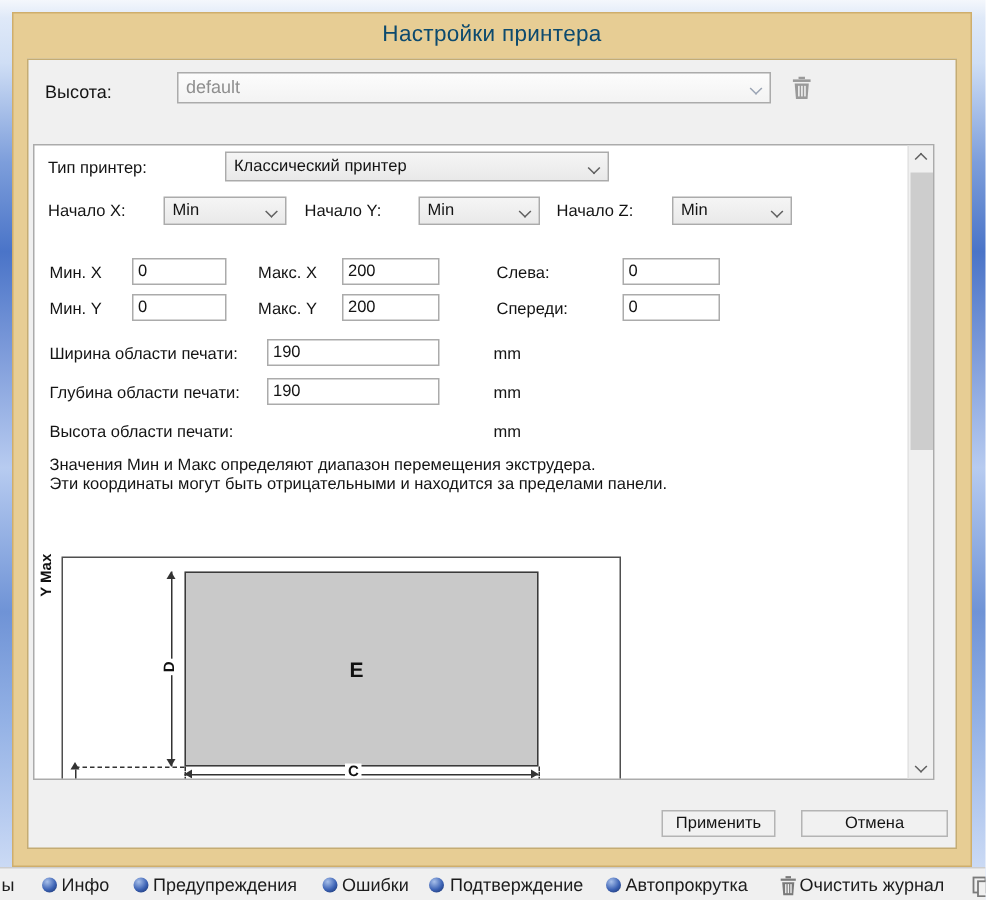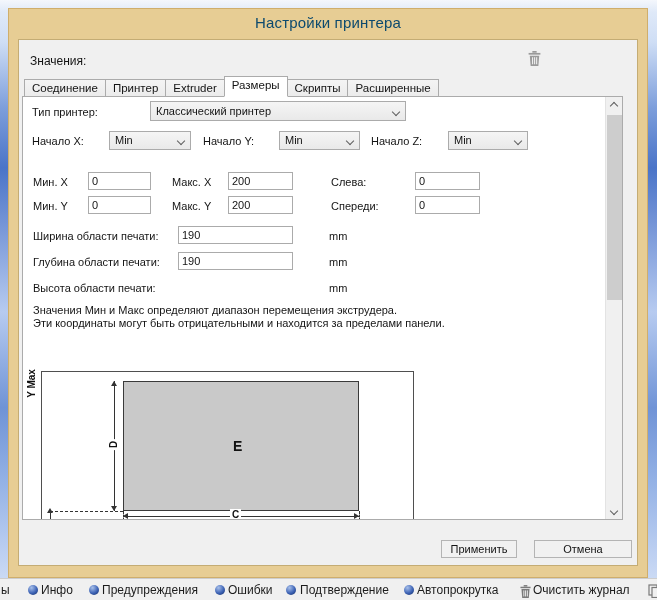--- a/index.html
+++ b/index.html
@@ -63,40 +63,36 @@
   .ticon{position:absolute;top:5px}
 </style>
 </head>
 <body>
 
 <div class="dialog">
   <div class="dialog-title">Настройки принтера</div>
 
   <div class="panel">
 
-    <span class="lbl" style="left:11px;top:14px;font-size:12px">Значения:</span>
+    <span class="lbl" style="left:11px;top:14px;font-size:12px">Высота:</span>
+    <div class="combo disabled" style="left:99px;top:8px;width:396px;height:21px;line-height:19px;font-size:12px">
+      <span>default</span>
+      <span class="chev lt" style="top:7px"></span>
+    </div>
     <span class="ticon" style="left:509px;top:11px;position:absolute">
       <svg width="13" height="15" viewBox="0 0 12 14">
         <rect x="4" y="0" width="4" height="1.6" fill="#9a9a9a"></rect>
         <rect x="0.5" y="1.8" width="11" height="1.6" fill="#9a9a9a"></rect>
         <path d="M1.6 4.4 h8.8 l-.8 9.6 h-7.2 z" fill="#9a9a9a"></path>
         <rect x="3.7" y="5.8" width="1" height="6.6" fill="#f0f0f0"></rect>
         <rect x="5.6" y="5.8" width="1" height="6.6" fill="#f0f0f0"></rect>
         <rect x="7.5" y="5.8" width="1" height="6.6" fill="#f0f0f0"></rect>
       </svg>
     </span>
 
-    <div class="tabstrip">
-      <div class="tab">Соединение</div>
-      <div class="tab">Принтер</div>
-      <div class="tab">Extruder</div>
-      <div class="tab active">Размеры</div>
-      <div class="tab">Скрипты</div>
-      <div class="tab">Расширенные</div>
-    </div>
 
     <div class="tabpage">
 
       <span class="lbl" style="left:9px;top:9px">Тип принтер:</span>
       <div class="combo" style="left:127px;top:4px;width:256px;height:20px;line-height:18px">
         <span>Классический принтер</span>
         <span class="chev" style="top:7px"></span>
       </div>
 
       <span class="lbl" style="left:9px;top:38px">Начало X:</span>

